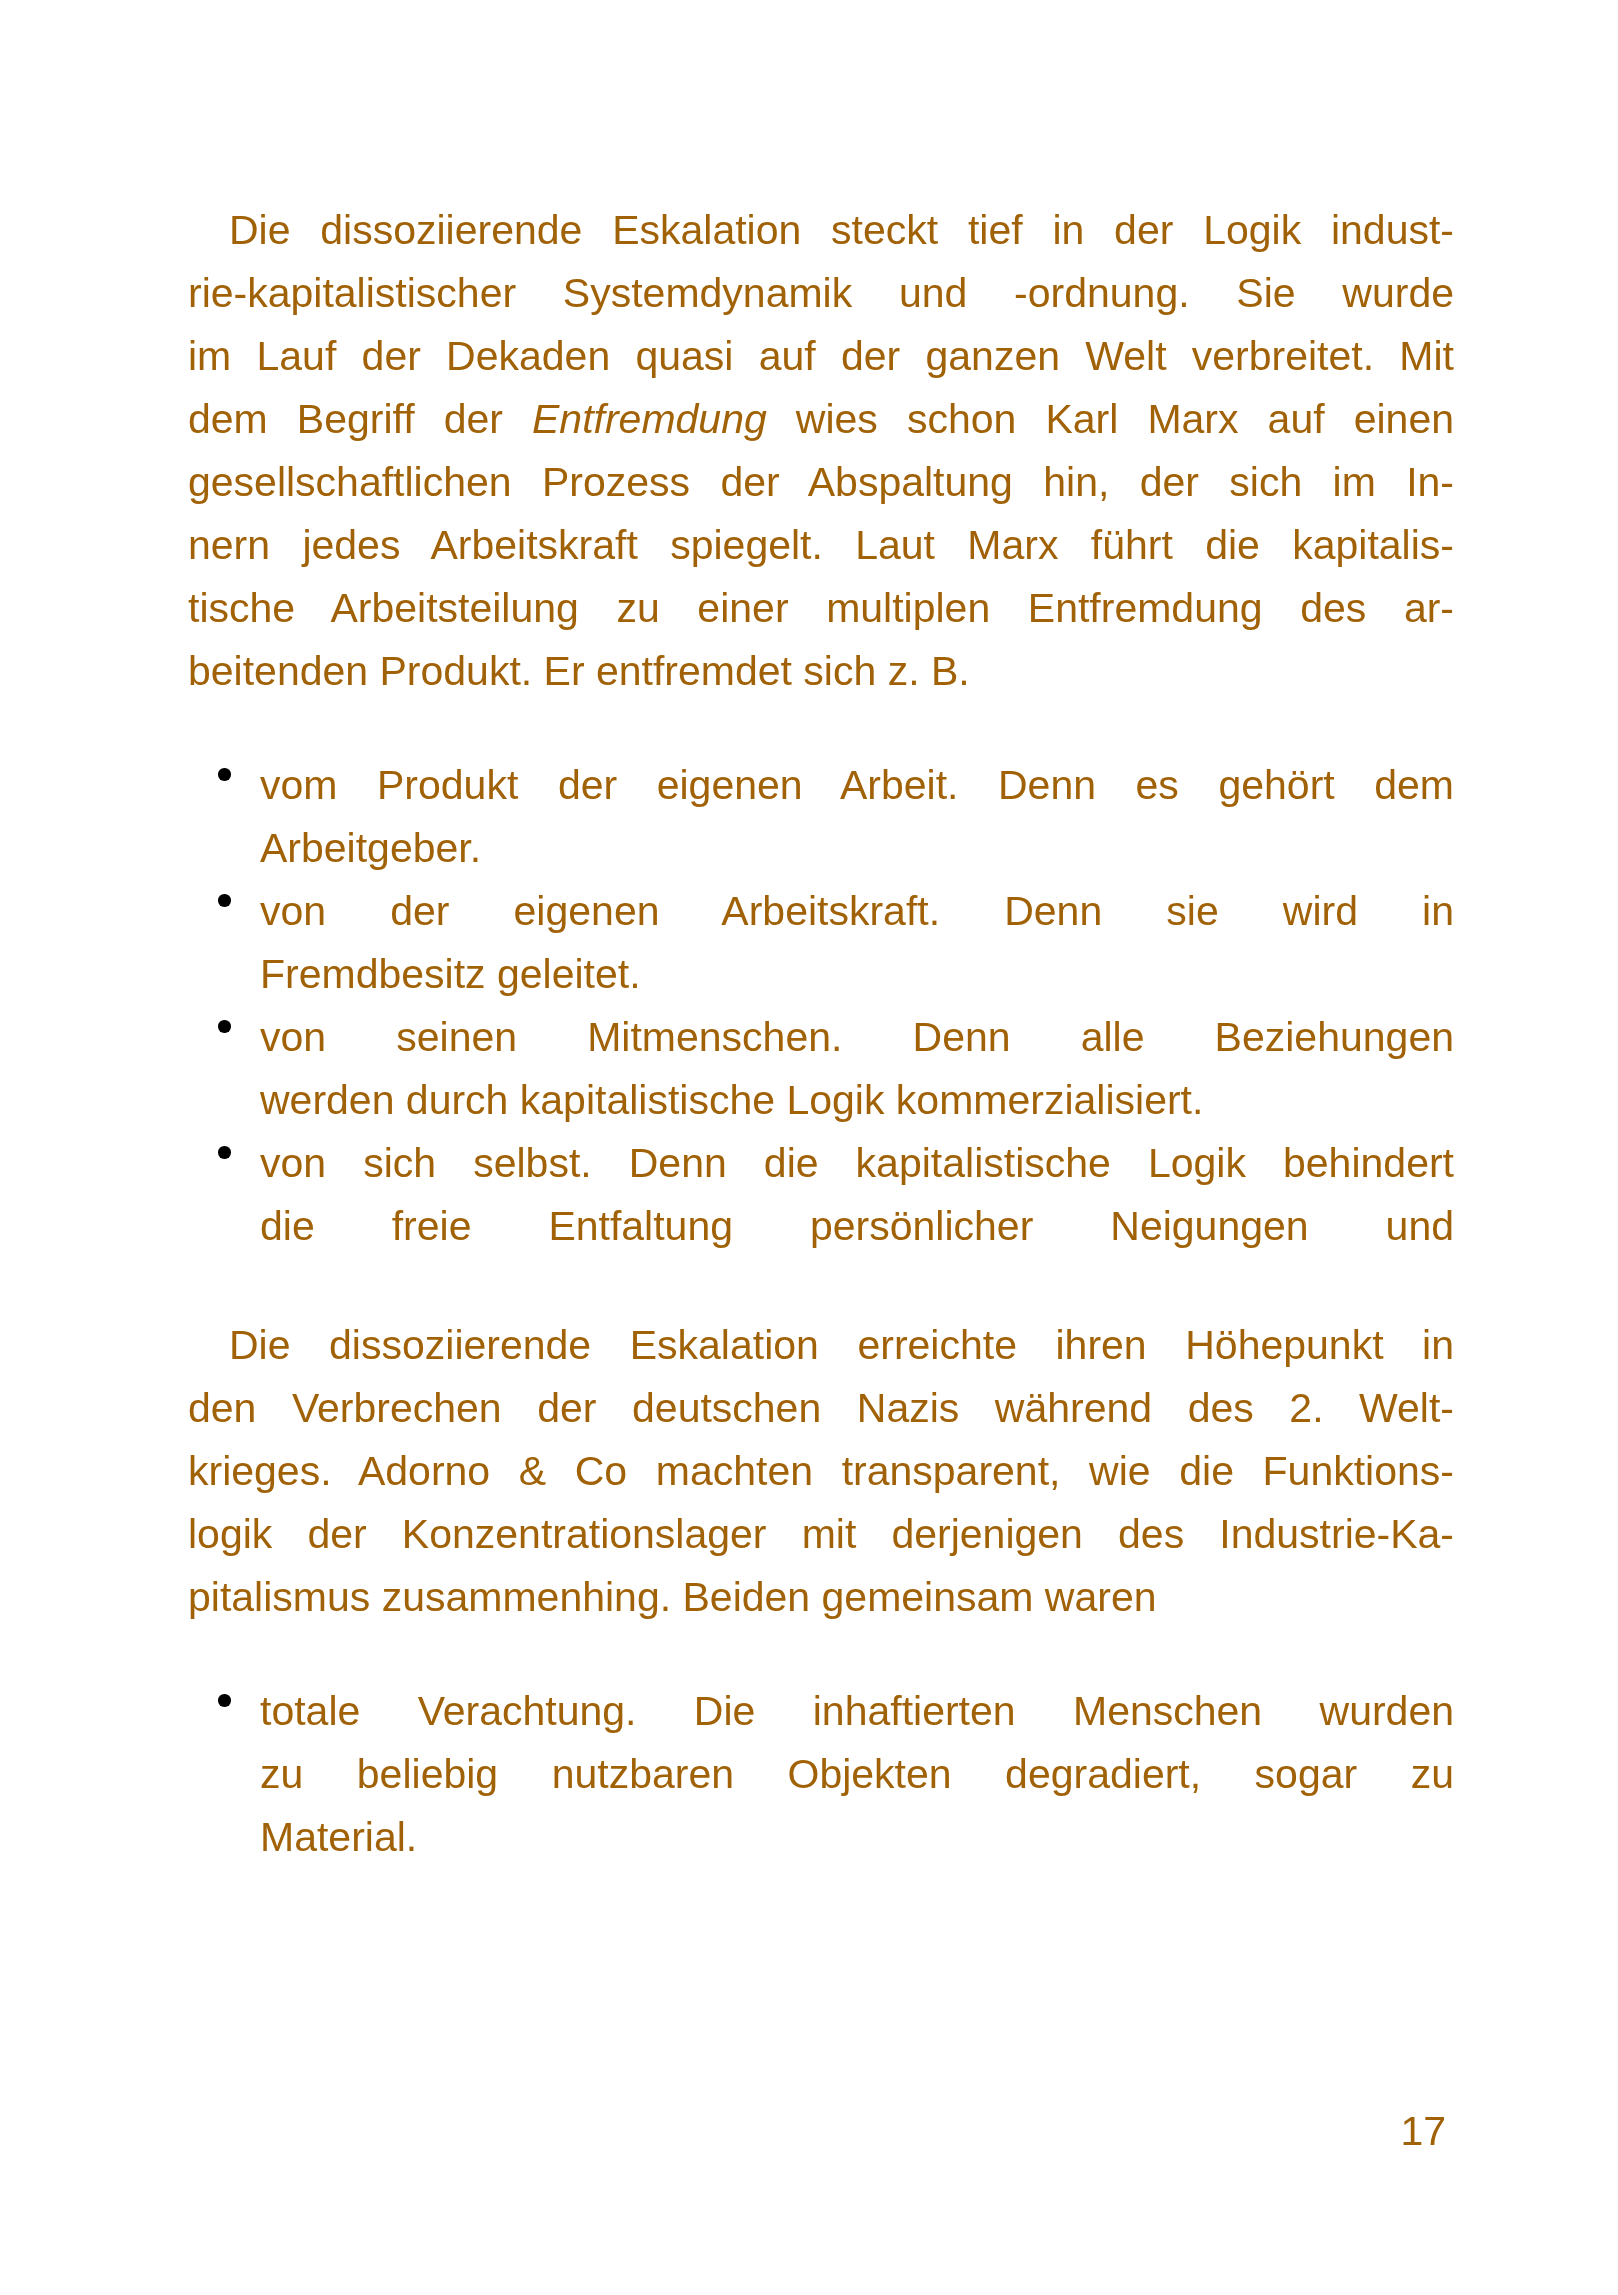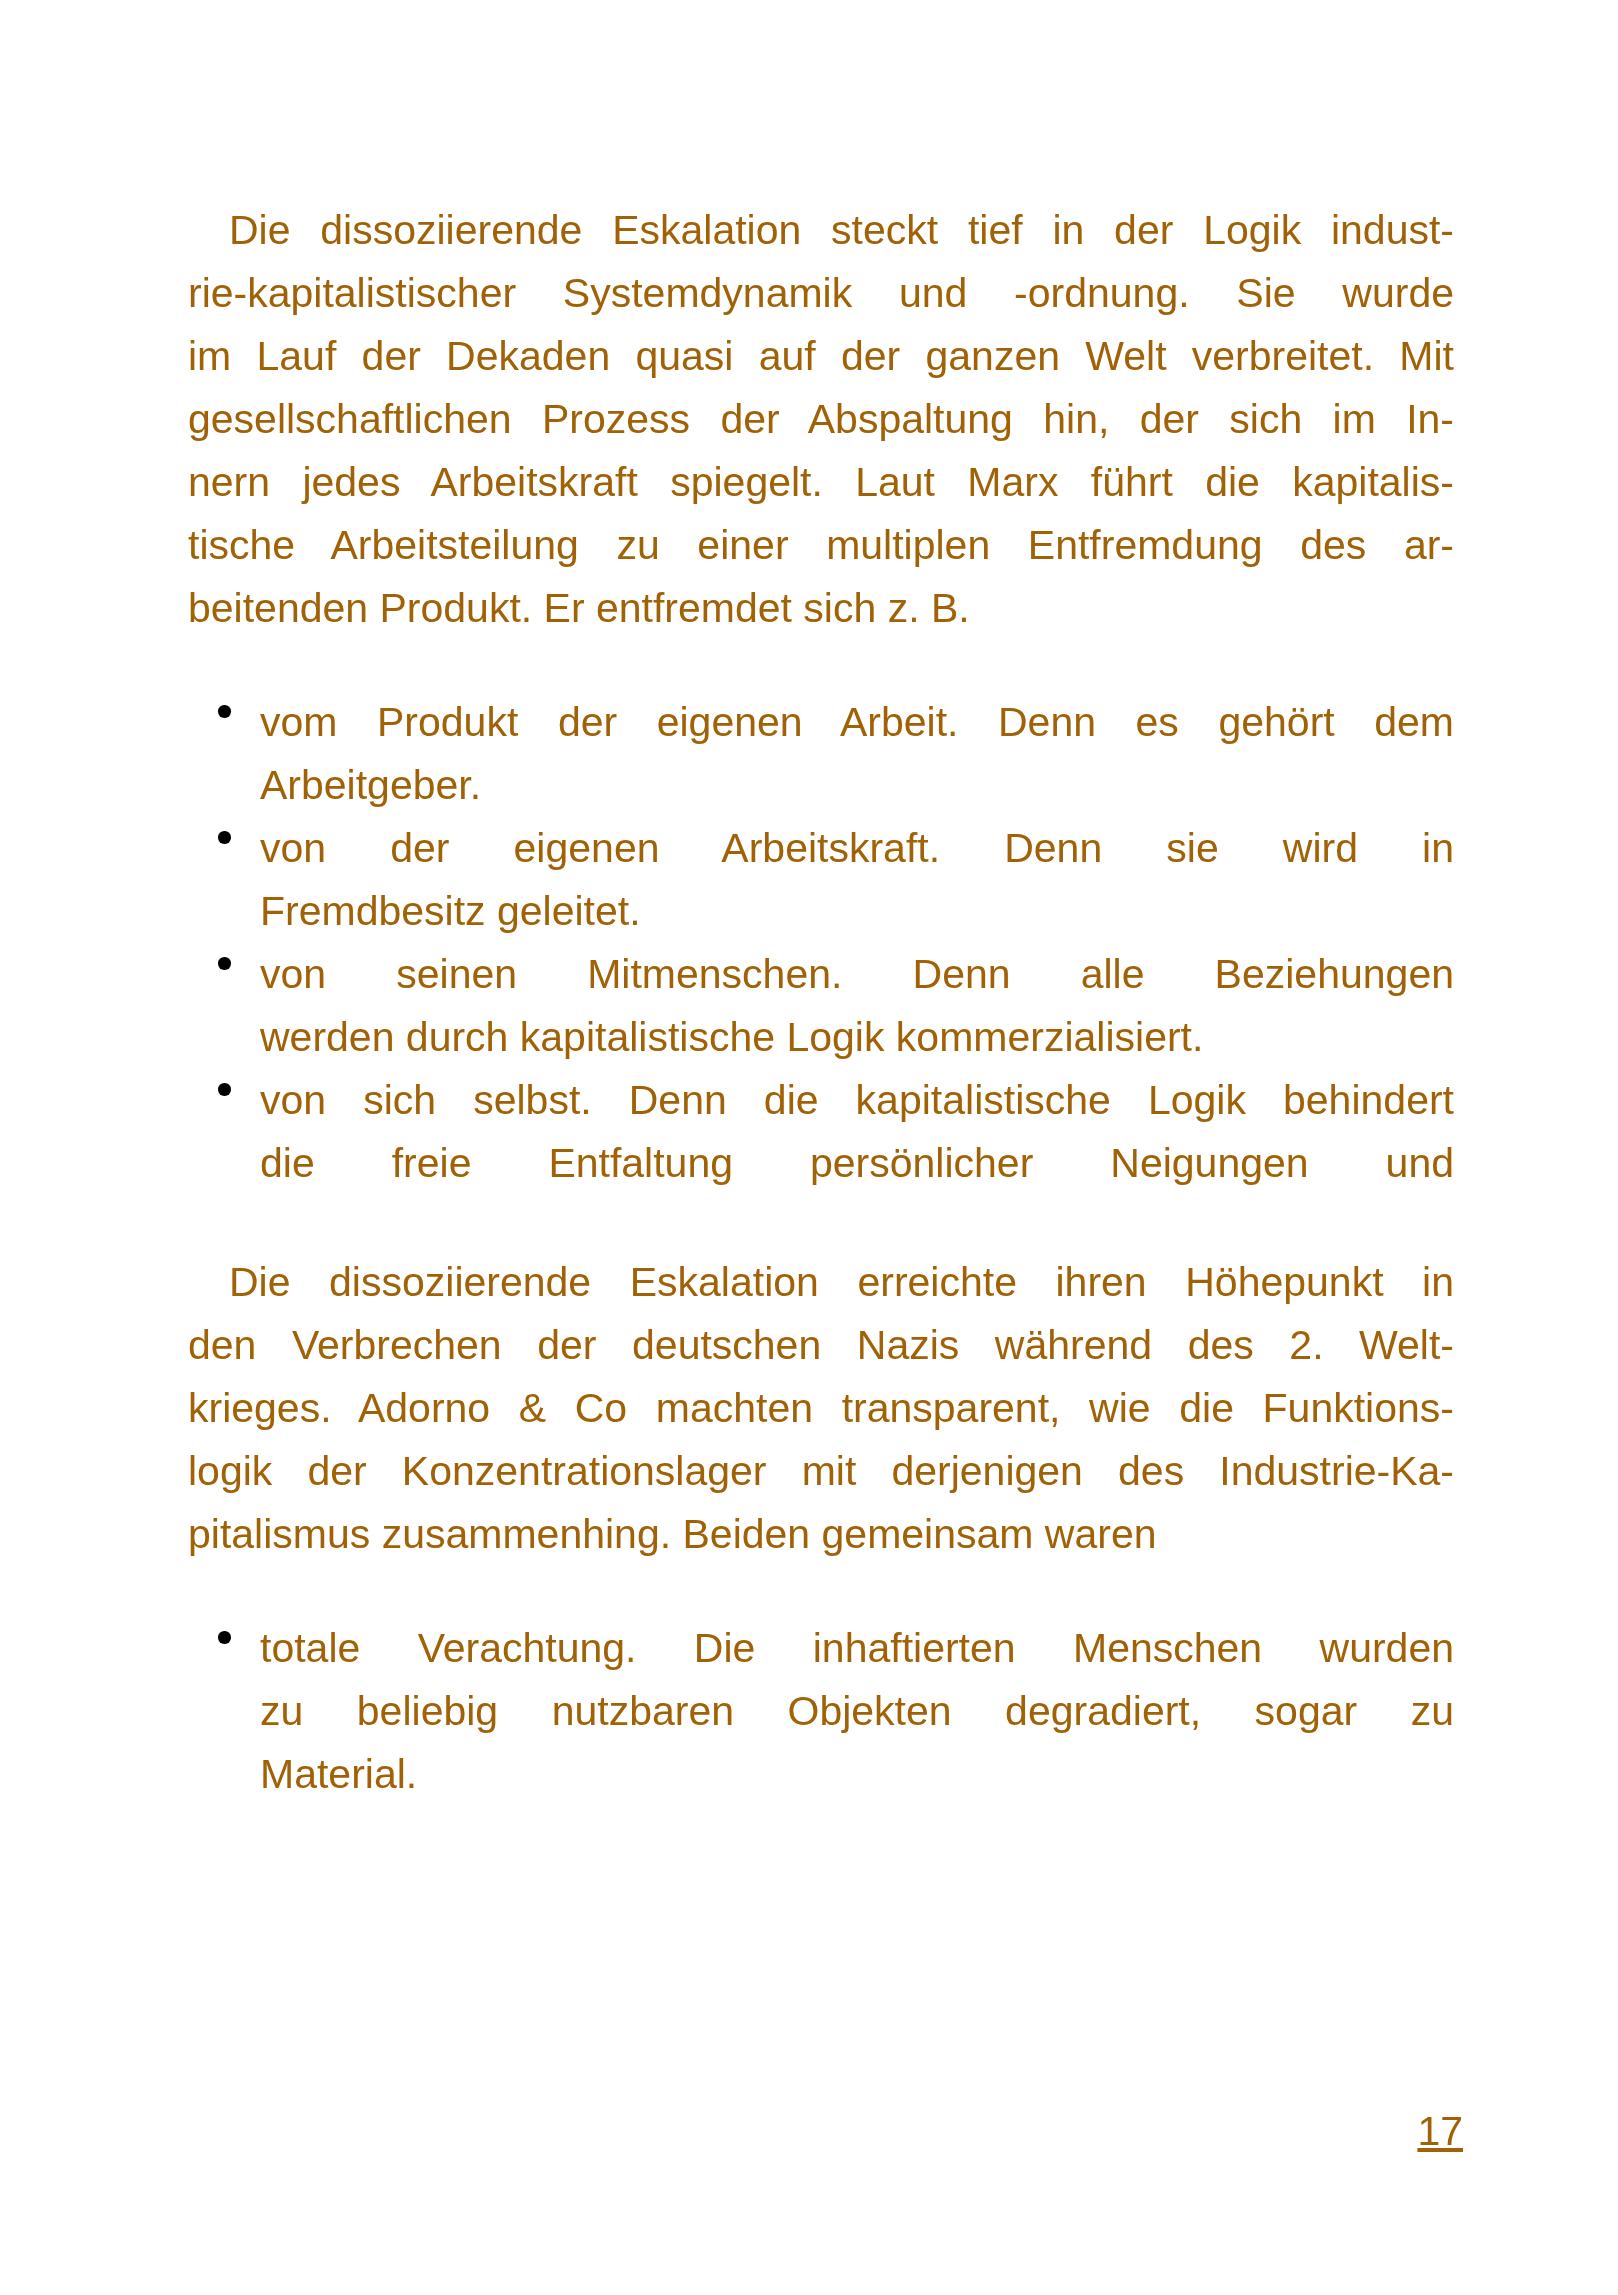--- a/index.html
+++ b/index.html
@@ -57,37 +57,37 @@
     left: 30px;
     top: 14px;
     width: 12.5px;
     height: 12.5px;
     border-radius: 50%;
     background: #000000;
   }
   .pagenum {
     position: absolute;
     top: 2108px;
-    right: 167px;
+    right: 184px;
     font-size: 41px;
     line-height: 46px;
     text-align: center;
-    text-decoration: underline;
   }
 </style>
 </head>
 <body>
 
 <div class="page">
   <div class="content">
 
     <div class="para">
       <div class="line first-indent">Die dissoziierende Eskalation steckt tief in der Logik indust-</div>
       <div class="line">rie-kapitalistischer Systemdynamik und -ordnung. Sie wurde</div>
       <div class="line">im Lauf der Dekaden quasi auf der ganzen Welt verbreitet. Mit</div>
+      <div class="line"><span>dem Begriff der </span><em class="italic-term">Entfremdung</em><span> wies schon Karl Marx auf einen</span></div>
       <div class="line">gesellschaftlichen Prozess der Abspaltung hin, der sich im In-</div>
       <div class="line">nern jedes Arbeitskraft spiegelt. Laut Marx führt die kapitalis-</div>
       <div class="line">tische Arbeitsteilung zu einer multiplen Entfremdung des ar-</div>
       <div class="line last">beitenden Produkt. Er entfremdet sich z. B.</div>
     </div>
 
     <ul class="blist gap-above">
       <li>
         <span class="bullet-dot"></span>
         <div class="line">vom Produkt der eigenen Arbeit. Denn es gehört dem</div>

